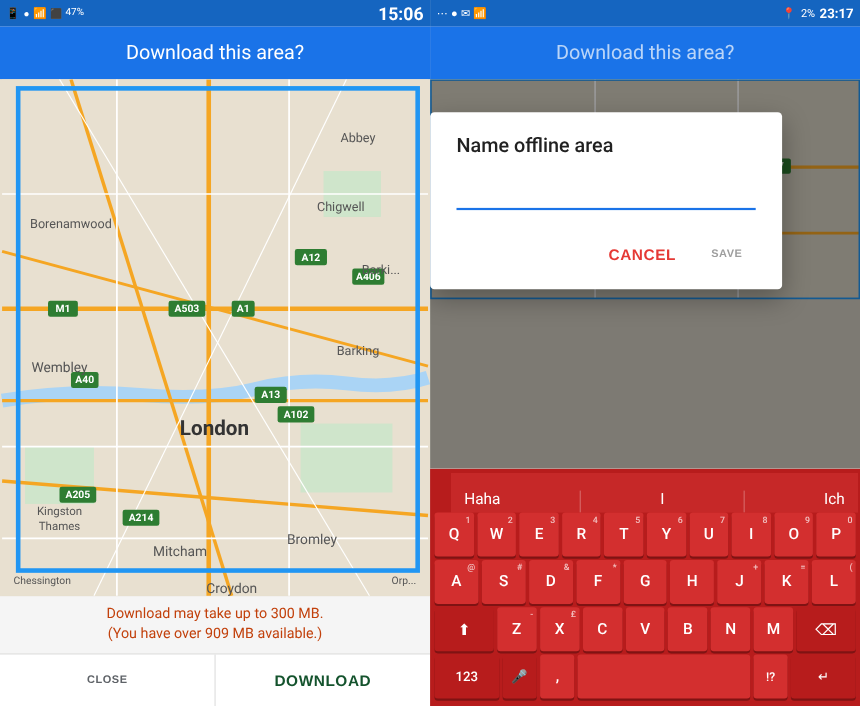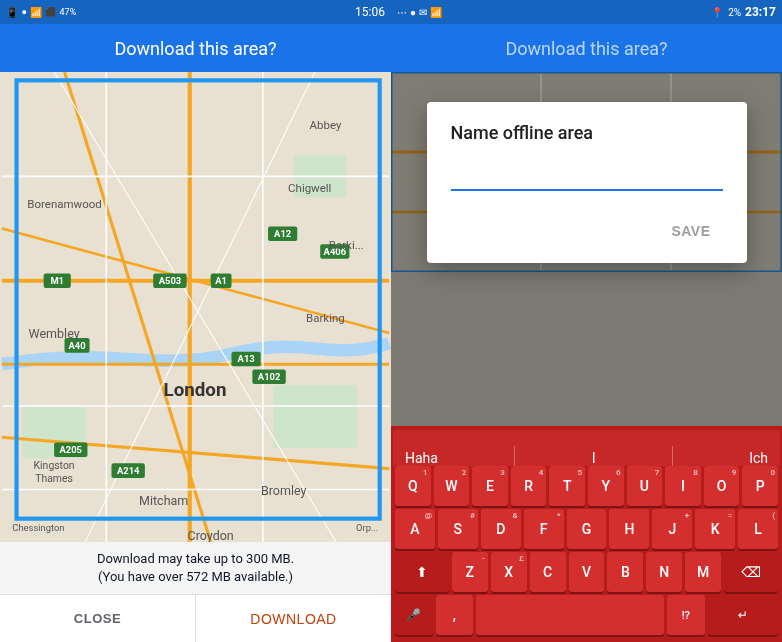--- a/index.html
+++ b/index.html
@@ -33,22 +33,22 @@
     }
 
     .status-icons-left {
       display: flex;
       align-items: center;
       gap: 3px;
       font-size: 10px;
     }
 
     .status-time-left {
-      font-size: 12px;
-      font-weight: normal;
+      font-size: 16px;
+      font-weight: bold;
     }
 
     .app-header-left {
       background: #1a73e8;
       height: 48px;
       display: flex;
       align-items: center;
       justify-content: center;
     }
 
@@ -77,53 +77,53 @@
       height: 100%;
       position: absolute;
       top: 0; left: 0;
     }
 
     .bottom-info {
       background: #f5f5f5;
       padding: 8px 12px;
       text-align: center;
       font-size: 13px;
-      color: #0f172a;
+      color: #c2410c;
       line-height: 1.4;
     }
 
     .bottom-buttons {
       height: 48px;
       background: white;
       display: flex;
       align-items: center;
       border-top: 1px solid #ddd;
     }
 
     .btn-close {
       flex: 1;
       height: 100%;
       background: none;
       border: none;
-      font-size: 13px;
+      font-size: 10px;
       font-weight: 600;
       color: #5f6368;
       cursor: pointer;
       letter-spacing: 0.5px;
       border-right: 1px solid #ddd;
     }
 
     .btn-download {
       flex: 1;
       height: 100%;
       background: none;
       border: none;
       font-size: 14px;
-      font-weight: 400;
-      color: #c2410c;
+      font-weight: 700;
+      color: #14532d;
       cursor: pointer;
       letter-spacing: 0.5px;
     }
 
     
     .right-panel {
       width: 391px;
       height: 642px;
       background: #ccc;
       display: flex;
@@ -163,21 +163,21 @@
       overflow: hidden;
     }
 
     
     .dialog-overlay {
       position: absolute;
       top: 0; left: 0; right: 0; bottom: 0;
       background: rgba(0,0,0,0.4);
       display: flex;
       align-items: flex-start;
-      justify-content: center;
+      justify-content: flex-start;
       padding-top: 30px;
       z-index: 10;
     }
 
     .dialog-box {
       background: white;
       border-radius: 4px;
       width: 320px;
       padding: 20px 24px 16px;
       box-shadow: 0 8px 24px rgba(0,0,0,0.3);
@@ -216,42 +216,43 @@
       font-weight: 600;
       cursor: pointer;
       padding: 8px 12px;
       letter-spacing: 0.5px;
     }
 
     .dialog-btn-save {
       background: none;
       border: none;
       color: #9e9e9e;
-      font-size: 14px;
+      font-size: 10px;
       font-weight: 600;
       cursor: pointer;
       padding: 8px 12px;
       letter-spacing: 0.5px;
     }
 
     
     .keyboard {
       background: #b71c1c;
       padding: 4px 2px;
     }
 
     .keyboard-suggestions {
       background: #c62828;
       height: 36px;
       display: flex;
-      align-items: flex-end;
+      align-items: flex-start;
       justify-content: space-between;
-      padding: 0 12px;
+      padding: 16px 12px;
       color: white;
       font-size: 14px;
+      margin-left: 17px;
     }
 
     .suggestion-divider {
       width: 1px;
       height: 20px;
       background: rgba(255,255,255,0.3);
     }
 
     .keyboard-row {
       display: flex;
@@ -423,21 +424,21 @@
 
         <text x="350" y="440" fill="#555" font-size="9" text-anchor="middle">Orp...</text>
 
         <rect x="14" y="8" width="348" height="420" fill="none" stroke="#2196f3" stroke-width="4"></rect>
       </svg>
     </div>
   </div>
 
   <div class="bottom-info">
     <div>Download may take up to 300 MB.</div>
-    <div>(You have over 572 MB available.)</div>
+    <div>(You have over 909 MB available.)</div>
   </div>
 
   <div class="bottom-buttons">
     <button class="btn-close">CLOSE</button>
     <button class="btn-download">DOWNLOAD</button>
   </div>
 </div>
 
 <div class="right-panel">
 
@@ -473,20 +474,21 @@
       <rect x="300" y="72" width="28" height="14" fill="#2e7d32" rx="2"></rect>
       <text x="314" y="82" fill="white" font-size="9" text-anchor="middle" font-weight="bold">E47</text>
     </svg>
 
     
     <div class="dialog-overlay">
       <div class="dialog-box">
         <div class="dialog-title">Name offline area</div>
         <input class="dialog-input" type="text" style="">
         <div class="dialog-buttons">
+          <button class="dialog-btn-cancel">CANCEL</button>
           <button class="dialog-btn-save">SAVE</button>
         </div>
       </div>
     </div>
   </div>
 
   <div class="keyboard">
 
     <div class="keyboard-suggestions">
       <span>Haha</span>
@@ -527,20 +529,21 @@
       <div class="key"><span class="key-number">£</span>X</div>
       <div class="key">C</div>
       <div class="key">V</div>
       <div class="key">B</div>
       <div class="key">N</div>
       <div class="key">M</div>
       <div class="key key-special key-backspace">⌫</div>
     </div>
 
     <div class="keyboard-row" style="gap:3px;">
+      <div class="key key-special key-123" style="font-size:12px;">123</div>
       <div class="key key-special key-mic" style="font-size:12px;">🎤</div>
       <div class="key key-comma">,</div>
       <div class="key key-space"></div>
       <div class="key key-punctuation" style="font-size:11px;">!?</div>
       <div class="key key-enter key-special" style="font-size:12px;">↵</div>
     </div>
   </div>
 </div>
 
 </body></html>

